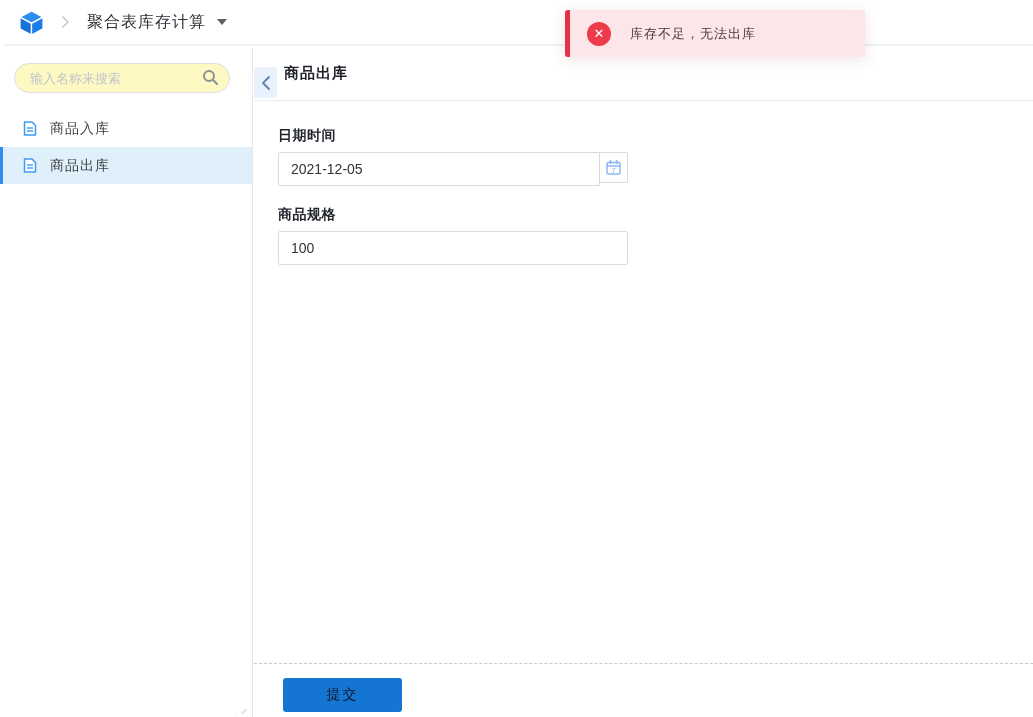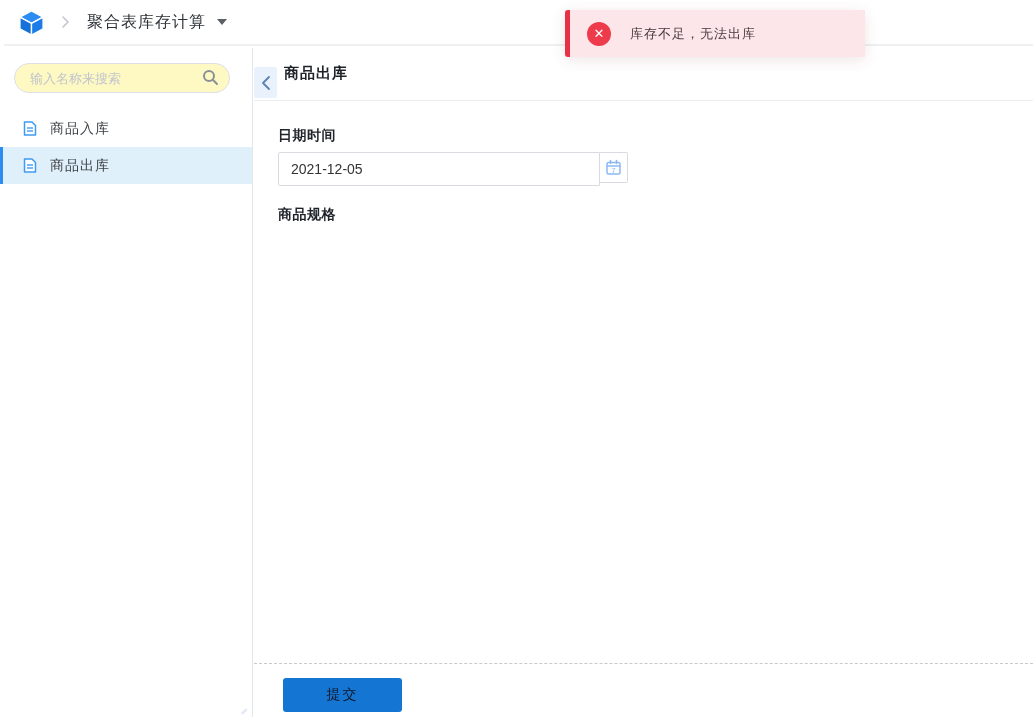--- a/index.html
+++ b/index.html
@@ -195,19 +195,22 @@
           <text x="8.5" y="13.8" text-anchor="middle" font-size="7.5" fill="#8ab8f3" font-family="Liberation Sans, sans-serif">7</text>
         </svg>
       </span>
     </div>
   </div>
 
 
 
   <div class="field">
     <span class="field-label">商品规格</span>
+    <div class="control-row">
+      <input class="text-input" type="text" value="100" style="">
+    </div>
   </div>
 
 
 </div>
 
 <div class="footer-divider"></div>
 <button class="submit-btn">提交</button>
 
 </body></html>

